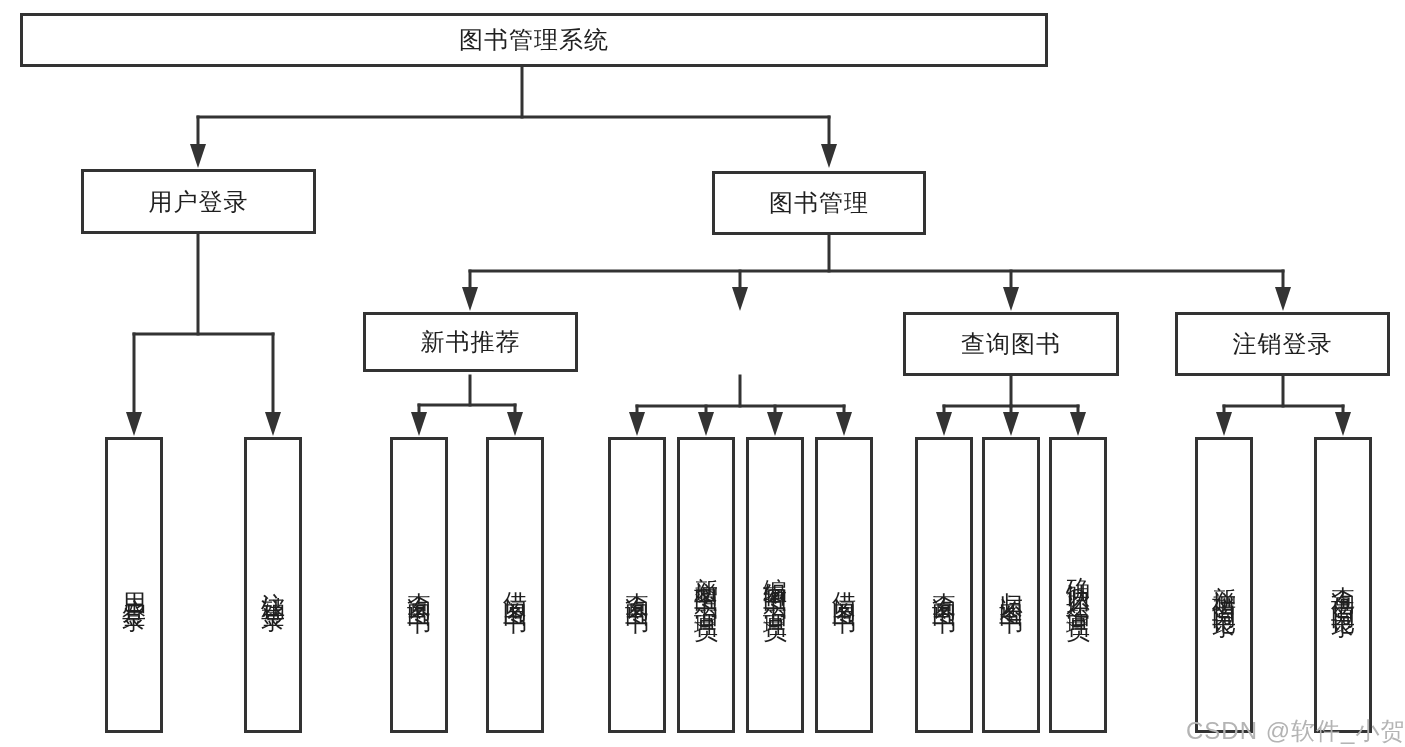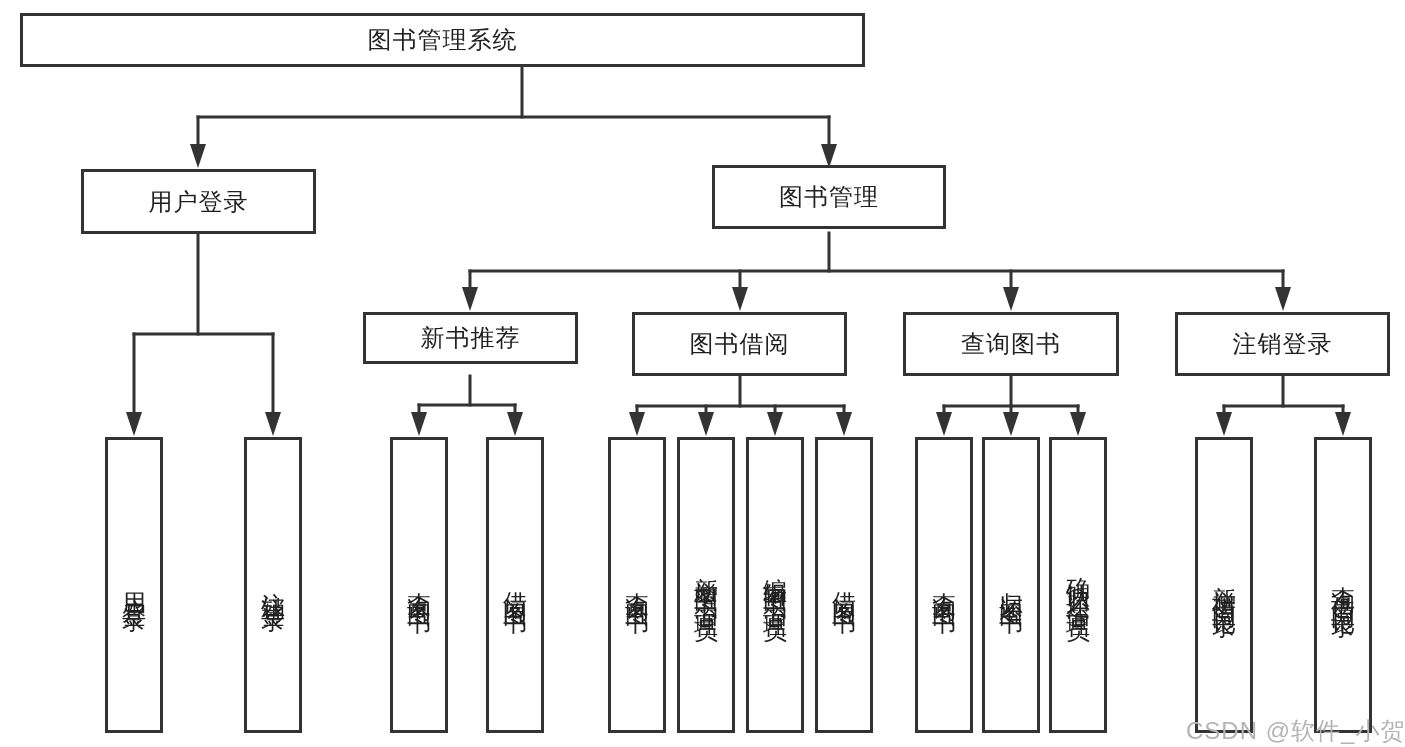--- a/index.html
+++ b/index.html
@@ -93,27 +93,26 @@
       <line x1="1011" y1="406" x2="1011" y2="416" stroke="#333333" stroke-width="3" stroke-linecap="square"></line>
       <polygon points="1003,412 1019,412 1011,436" fill="#333333"></polygon>
       <line x1="1078" y1="406" x2="1078" y2="416" stroke="#333333" stroke-width="3" stroke-linecap="square"></line>
       <polygon points="1070,412 1086,412 1078,436" fill="#333333"></polygon>
       <line x1="1224" y1="406" x2="1224" y2="416" stroke="#333333" stroke-width="3" stroke-linecap="square"></line>
       <polygon points="1216,412 1232,412 1224,436" fill="#333333"></polygon>
       <line x1="1343" y1="406" x2="1343" y2="416" stroke="#333333" stroke-width="3" stroke-linecap="square"></line>
       <polygon points="1335,412 1351,412 1343,436" fill="#333333"></polygon>
     </svg>
 
-  <div class="box h" style="left:20px;top:13px;width:845px;height:54px">图书管理系统</div>
+  <div class="box h" style="left:20px;top:13px;width:1028px;height:54px">图书管理系统</div>
 
   <div class="box h" style="left:81px;top:169px;width:235px;height:65px">用户登录</div>
-  <div class="box h" style="left:712px;top:165px;width:234px;height:64px">图书管理</div>
+  <div class="box h" style="left:712px;top:171px;width:214px;height:64px">图书管理</div>
 
-  <div class="box h" style="left:363px;top:312px;width:215px;height:52px">新书推荐</div>
-  <div class="box h" style="left:632px;top:312px;width:215px;height:64px">图书借阅</div>
+  <div class="box h" style="left:363px;top:312px;width:215px;height:60px">新书推荐</div>
   <div class="box h" style="left:903px;top:312px;width:216px;height:64px">查询图书</div>
   <div class="box h" style="left:1175px;top:312px;width:215px;height:64px">注销登录</div>
 
   <div class="box v" style="left:105px">用户登录</div>
   <div class="box v" style="left:244px">注销登录</div>
 
   <div class="box v" style="left:390px">查询图书</div>
   <div class="box v" style="left:486px">借阅图书</div>
 
   <div class="box v" style="left:608px">查询图书</div>

